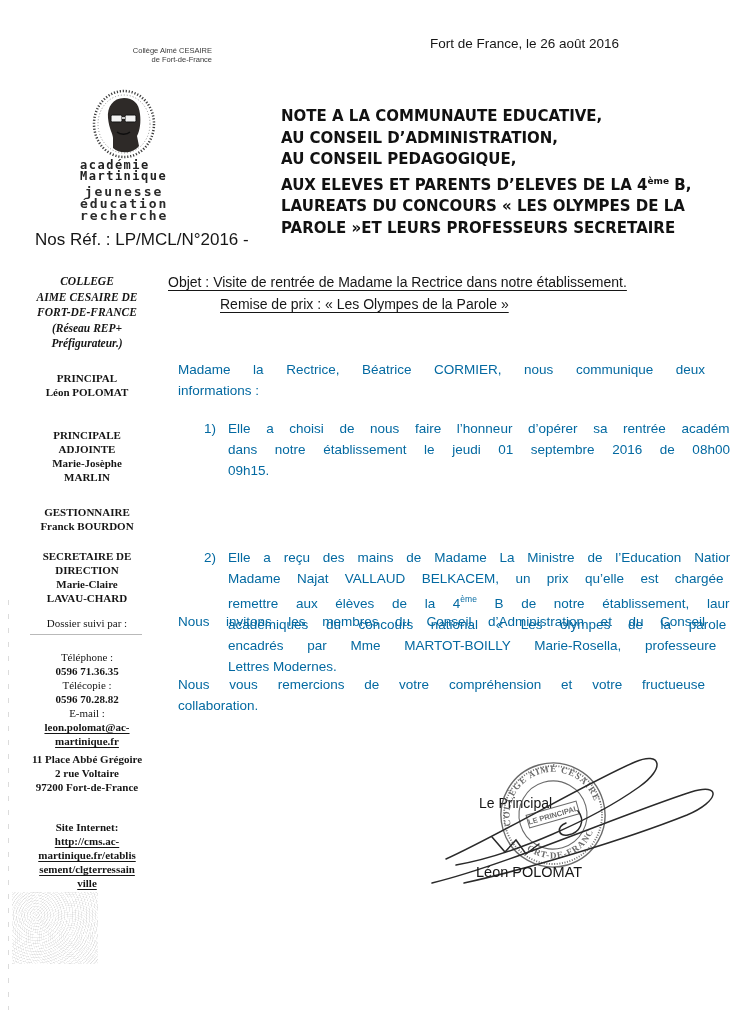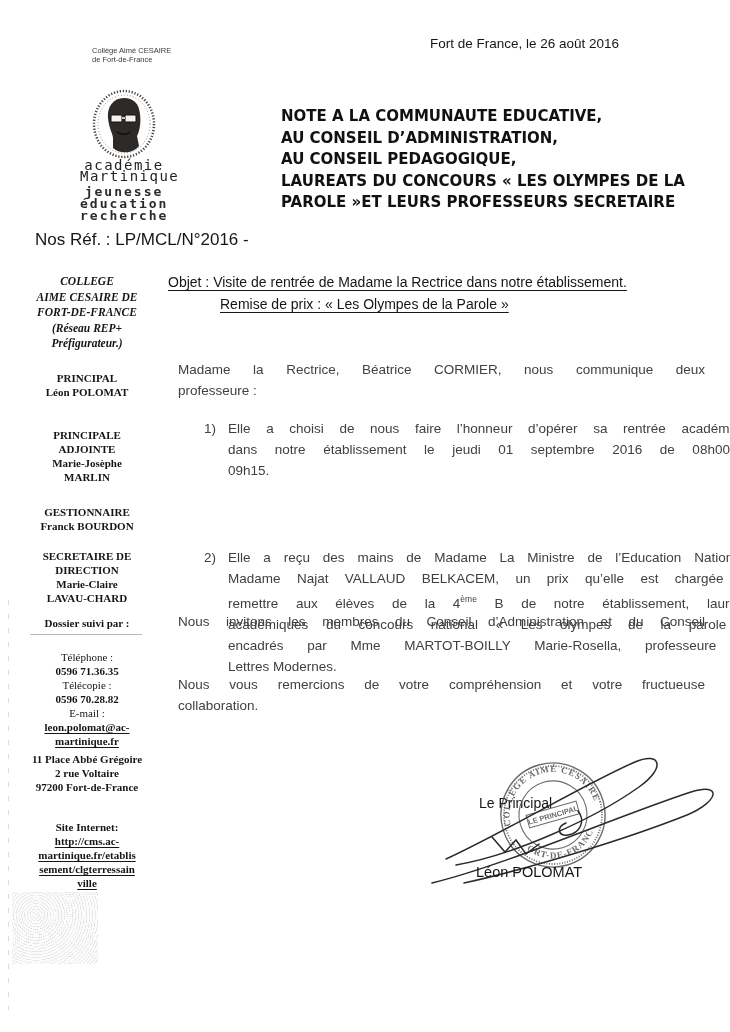--- a/index.html
+++ b/index.html
@@ -1,28 +1,28 @@
 <!DOCTYPE html>
 <html><head>
 <meta charset="utf-8">
 <style>
   html,body{margin:0;padding:0;}
   body{width:730px;height:1032px;position:relative;background:#ffffff;
        font-family:"Liberation Sans",sans-serif;color:#1c1c1c;overflow:hidden;}
   .abs{position:absolute;}
 
   
-  .mini-head{left:92px;top:46px;width:120px;text-align:left;
+  .mini-head{left:92px;top:46px;width:120px;text-align:right;
              font-size:7.5px;line-height:9px;color:#3a3a3a;}
   .date-line{left:430px;top:36px;font-size:13.5px;color:#161616;}
 
   .logo-wrap{left:90px;top:88px;width:68px;text-align:center;}
-  .logo-caption{left:80px;top:160px;width:88px;text-align:center;
-    font-family:"DejaVu Sans Mono",monospace;font-weight:normal;
-    font-size:14px;line-height:11px;letter-spacing:1.5px;color:#222;}
+  .logo-caption{left:80px;top:160px;width:88px;
+    font-family:"DejaVu Sans Mono",monospace;font-weight:bold;
+    font-size:12px;line-height:11px;letter-spacing:1.5px;color:#222;}
   .logo-sub{left:80px;top:186px;width:88px;text-align:center;
     font-family:"DejaVu Sans Mono",monospace;font-weight:bold;
     font-size:13px;line-height:12px;letter-spacing:2px;color:#2b2b2b;}
 
   
   .heading{left:281px;top:106px;width:430px;font-family:"DejaVu Sans",sans-serif;
            font-weight:bold;font-size:15px;line-height:21.5px;color:#111;}
   .heading sup{font-size:9px;}
 
   .ref-line{left:35px;top:230px;font-size:17px;color:#161616;}
@@ -36,21 +36,21 @@
   .sb{left:16px;width:142px;text-align:center;
       font-family:"Liberation Serif",serif;color:#151515;}
   .sb.bold{font-weight:bold;}
   .sb.ital{font-style:italic;}
   .fs11{font-size:11.5px;line-height:15.5px;}
   .fs10{font-size:11px;line-height:14px;}
   .thinline{left:30px;width:112px;border-top:1px solid #b9b9b9;height:0;}
   .linklike{text-decoration:underline;text-underline-offset:2px;font-weight:bold;}
 
   
-  .bodycol{left:178px;width:527px;font-size:13.5px;line-height:21px;color:#404040;}
+  .bodycol{left:178px;width:527px;font-size:13.5px;line-height:21px;color:#0369a1;}
   .jl{text-align:justify;text-align-last:justify;}
   .item{position:relative;padding-left:50px;}
   .item .num{position:absolute;left:26px;top:0;}
   .bodycol sup{font-size:8.5px;}
 
   
   .sig-title{left:479px;top:795px;font-size:14px;color:#161616;z-index:1;}
   .sig-name{left:476px;top:864px;font-size:14.5px;color:#161616;z-index:4;}
   .stamp-svg{left:492px;top:754px;z-index:2;opacity:.82;}
   .strokes-svg{left:428px;top:733px;z-index:3;}
@@ -91,20 +91,21 @@
 <div class="abs logo-sub">
   <div>jeunesse</div>
   <div>éducation</div>
   <div>recherche</div>
 </div>
 
 <div class="abs heading">
   <div>NOTE A LA COMMUNAUTE EDUCATIVE,</div>
   <div>AU CONSEIL D’ADMINISTRATION,</div>
   <div>AU CONSEIL PEDAGOGIQUE,</div>
+  <div><span>AUX ELEVES ET PARENTS D’ELEVES DE LA 4</span><sup>ème</sup><span> B,</span></div>
   <div>LAUREATS DU CONCOURS « LES OLYMPES DE LA</div>
   <div>PAROLE »ET LEURS PROFESSEURS SECRETAIRE</div>
 </div>
 
 <div class="abs ref-line">Nos Réf. : LP/MCL/N°2016 -</div>
 
 <div class="abs subject">
   <div class="u">Objet : Visite de rentrée de Madame la Rectrice dans notre établissement.</div>
   <div class="u l2">Remise de prix : « Les Olympes de la Parole »</div>
 </div>
@@ -134,21 +135,21 @@
   <div>Franck BOURDON</div>
 </div>
 
 <div class="abs sb bold fs10" style="top:549px;">
   <div>SECRETAIRE DE</div>
   <div>DIRECTION</div>
   <div>Marie-Claire</div>
   <div>LAVAU-CHARD</div>
 </div>
 
-<div class="abs sb fs10" style="top:616px;font-weight:bold;">Dossier suivi par :</div>
+<div class="abs sb fs10" style="top:616px;">Dossier suivi par :</div>
 <div class="abs thinline" style="top:634px;"></div>
 
 <div class="abs sb fs10" style="top:650px;">
   <div>Téléphone :</div>
   <div style="font-weight:bold">0596 71.36.35</div>
   <div>Télécopie :</div>
   <div style="font-weight:bold">0596 70.28.82</div>
   <div>E-mail :</div>
   <div class="linklike">leon.polomat@ac-</div>
   <div class="linklike">martinique.fr</div>
@@ -163,21 +164,21 @@
 <div class="abs sb bold fs10" style="top:796px;margin-top:24px;">
   <div>Site Internet:</div>
   <div class="linklike">http://cms.ac-</div>
   <div class="linklike">martinique.fr/etablis</div>
   <div class="linklike">sement/clgterressain</div>
   <div class="linklike">ville</div>
 </div>
 
 <div class="abs bodycol" style="top:359px;">
   <div class="jl">Madame la Rectrice, Béatrice CORMIER, nous communique deux</div>
-  <div>professeure :</div>
+  <div>informations :</div>
 </div>
 
 <div class="abs bodycol item" style="top:418px;">
   <span class="num">1)</span>
   <div class="jl">Elle a choisi de nous faire l’honneur d’opérer sa rentrée académique</div>
   <div class="jl">dans notre établissement le jeudi 01 septembre 2016 de 08h00 à</div>
   <div>09h15.</div>
 </div>
 
 <div class="abs bodycol item" style="top:484px;">

